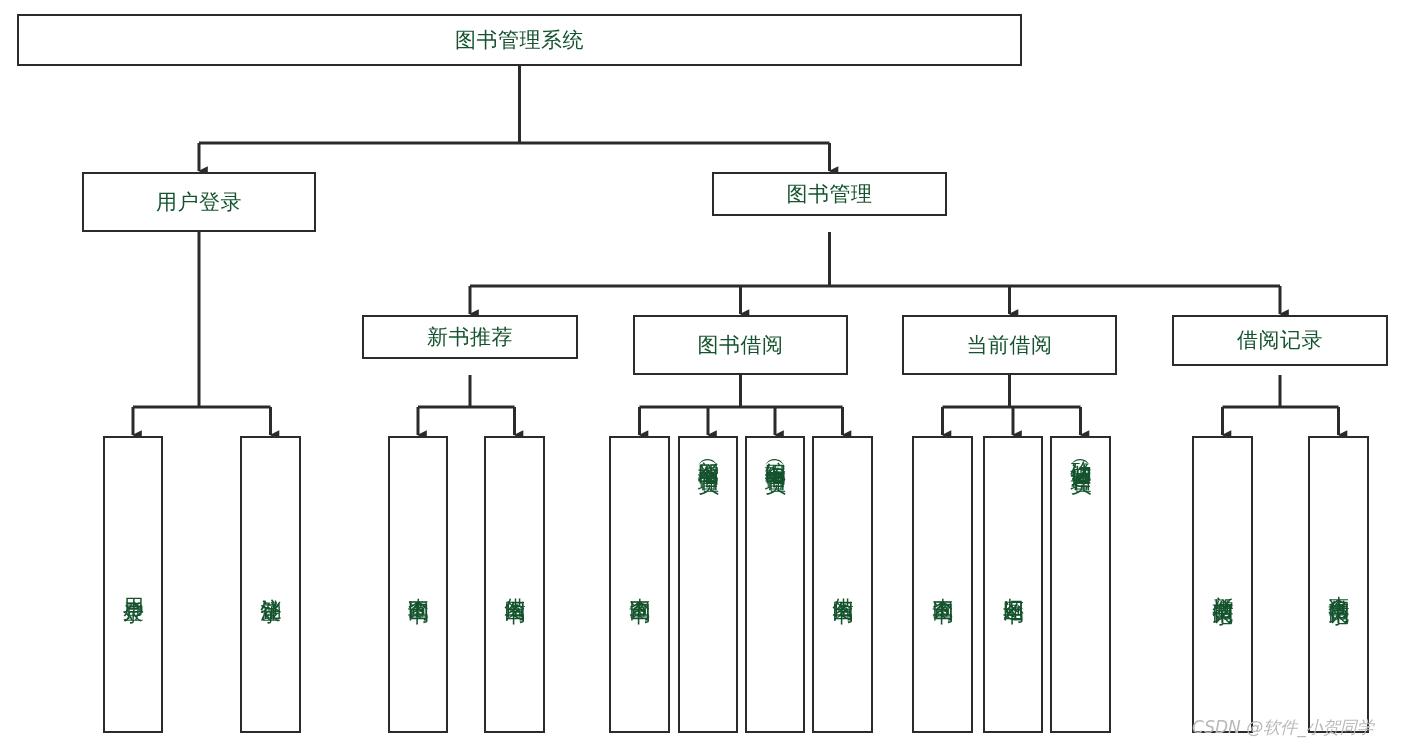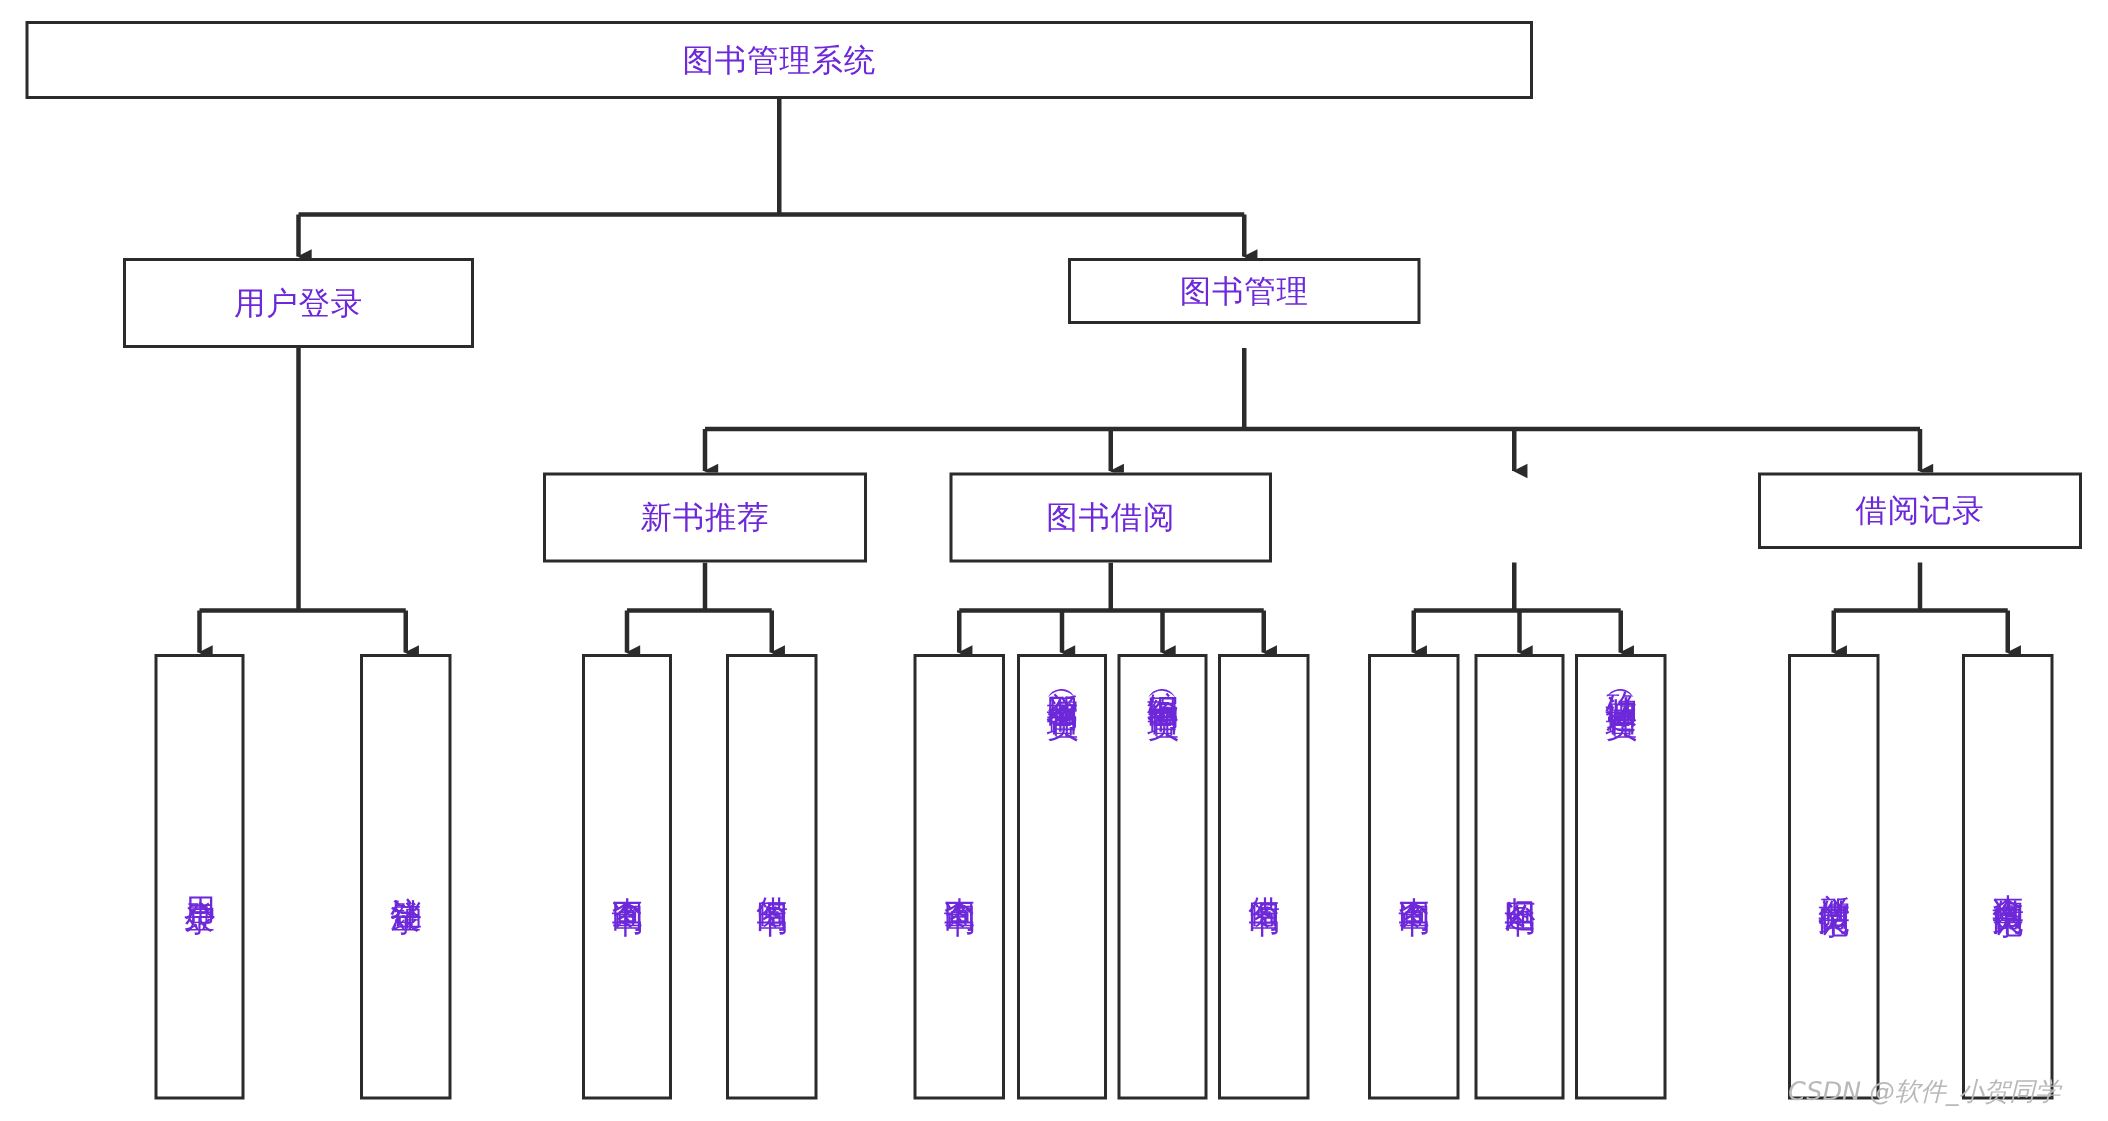--- a/index.html
+++ b/index.html
@@ -33,21 +33,21 @@
     background: #ffffff;
     border: 2.5px solid #2b2b2b;
     display: flex;
     align-items: center;
     justify-content: center;
     z-index: 2;
   }
   .node-label {
     font-size: 21px;
     line-height: 1.08;
-    color: #6d28d9;
+    color: #14532d;
     letter-spacing: 0.5px;
     white-space: nowrap;
     text-align: center;
   }
   
   .node.vertical {
     align-items: flex-start;
     justify-content: center;
     padding-top: 6px;
   }
@@ -126,25 +126,28 @@
     <span class="node-label">图书管理系统</span>
   </div>
 
   <div class="node" style="left: 82px; top: 172px; width: 234px; height: 60px;">
     <span class="node-label">用户登录</span>
   </div>
   <div class="node" style="left: 712px; top: 172px; width: 235px; height: 44px;">
     <span class="node-label">图书管理</span>
   </div>
 
-  <div class="node" style="left: 362px; top: 315px; width: 216px; height: 60px;">
+  <div class="node" style="left: 362px; top: 315px; width: 216px; height: 44px;">
     <span class="node-label">新书推荐</span>
   </div>
   <div class="node" style="left: 633px; top: 315px; width: 215px; height: 60px;">
     <span class="node-label">图书借阅</span>
+  </div>
+  <div class="node" style="left: 902px; top: 315px; width: 215px; height: 60px;">
+    <span class="node-label">当前借阅</span>
   </div>
   <div class="node" style="left: 1172px; top: 315px; width: 216px; height: 51px;">
     <span class="node-label">借阅记录</span>
   </div>
 
   <div class="node vertical center-v" style="left: 103px; top: 436px; width: 60px; height: 297px;">
     <span class="node-label">用户登录</span>
   </div>
   <div class="node vertical center-v" style="left: 240px; top: 436px; width: 61px; height: 297px;">
     <span class="node-label">注销登录</span>

